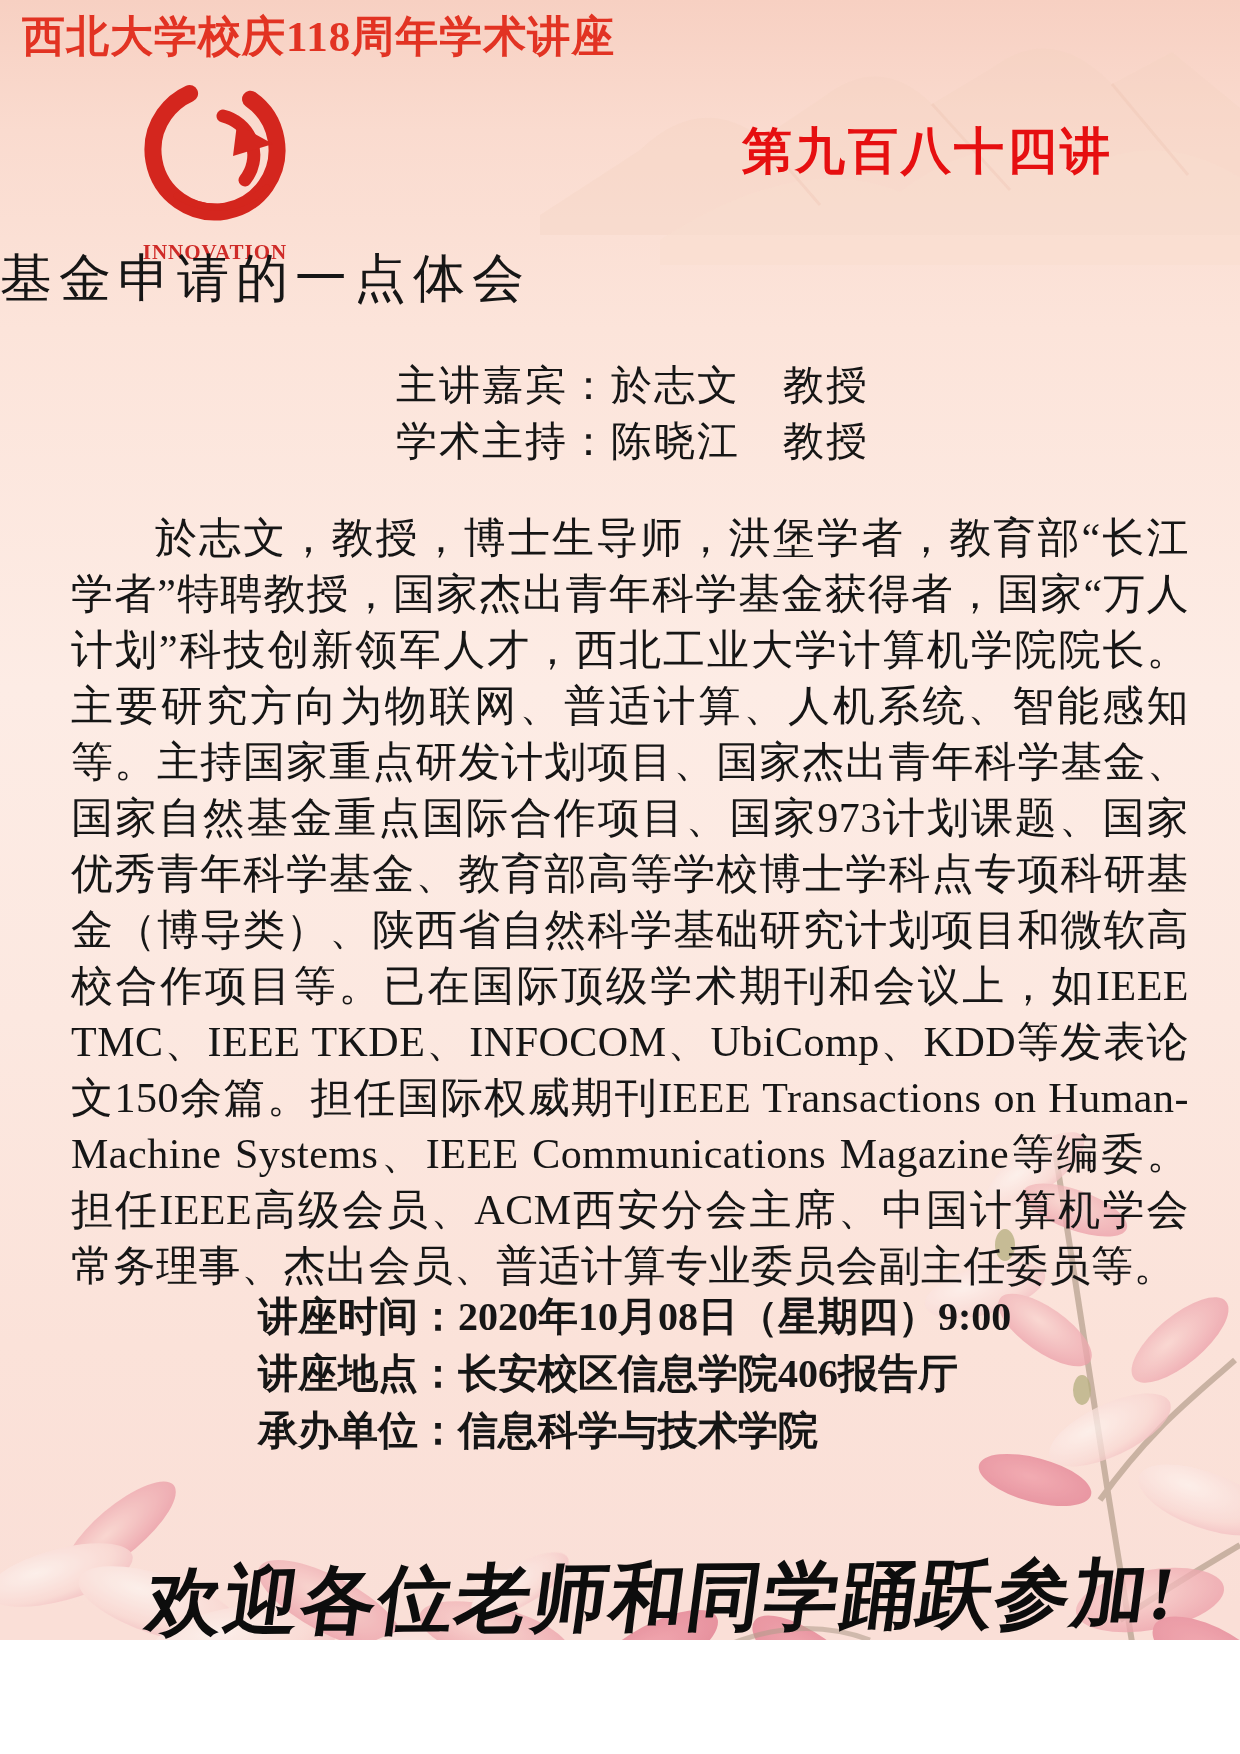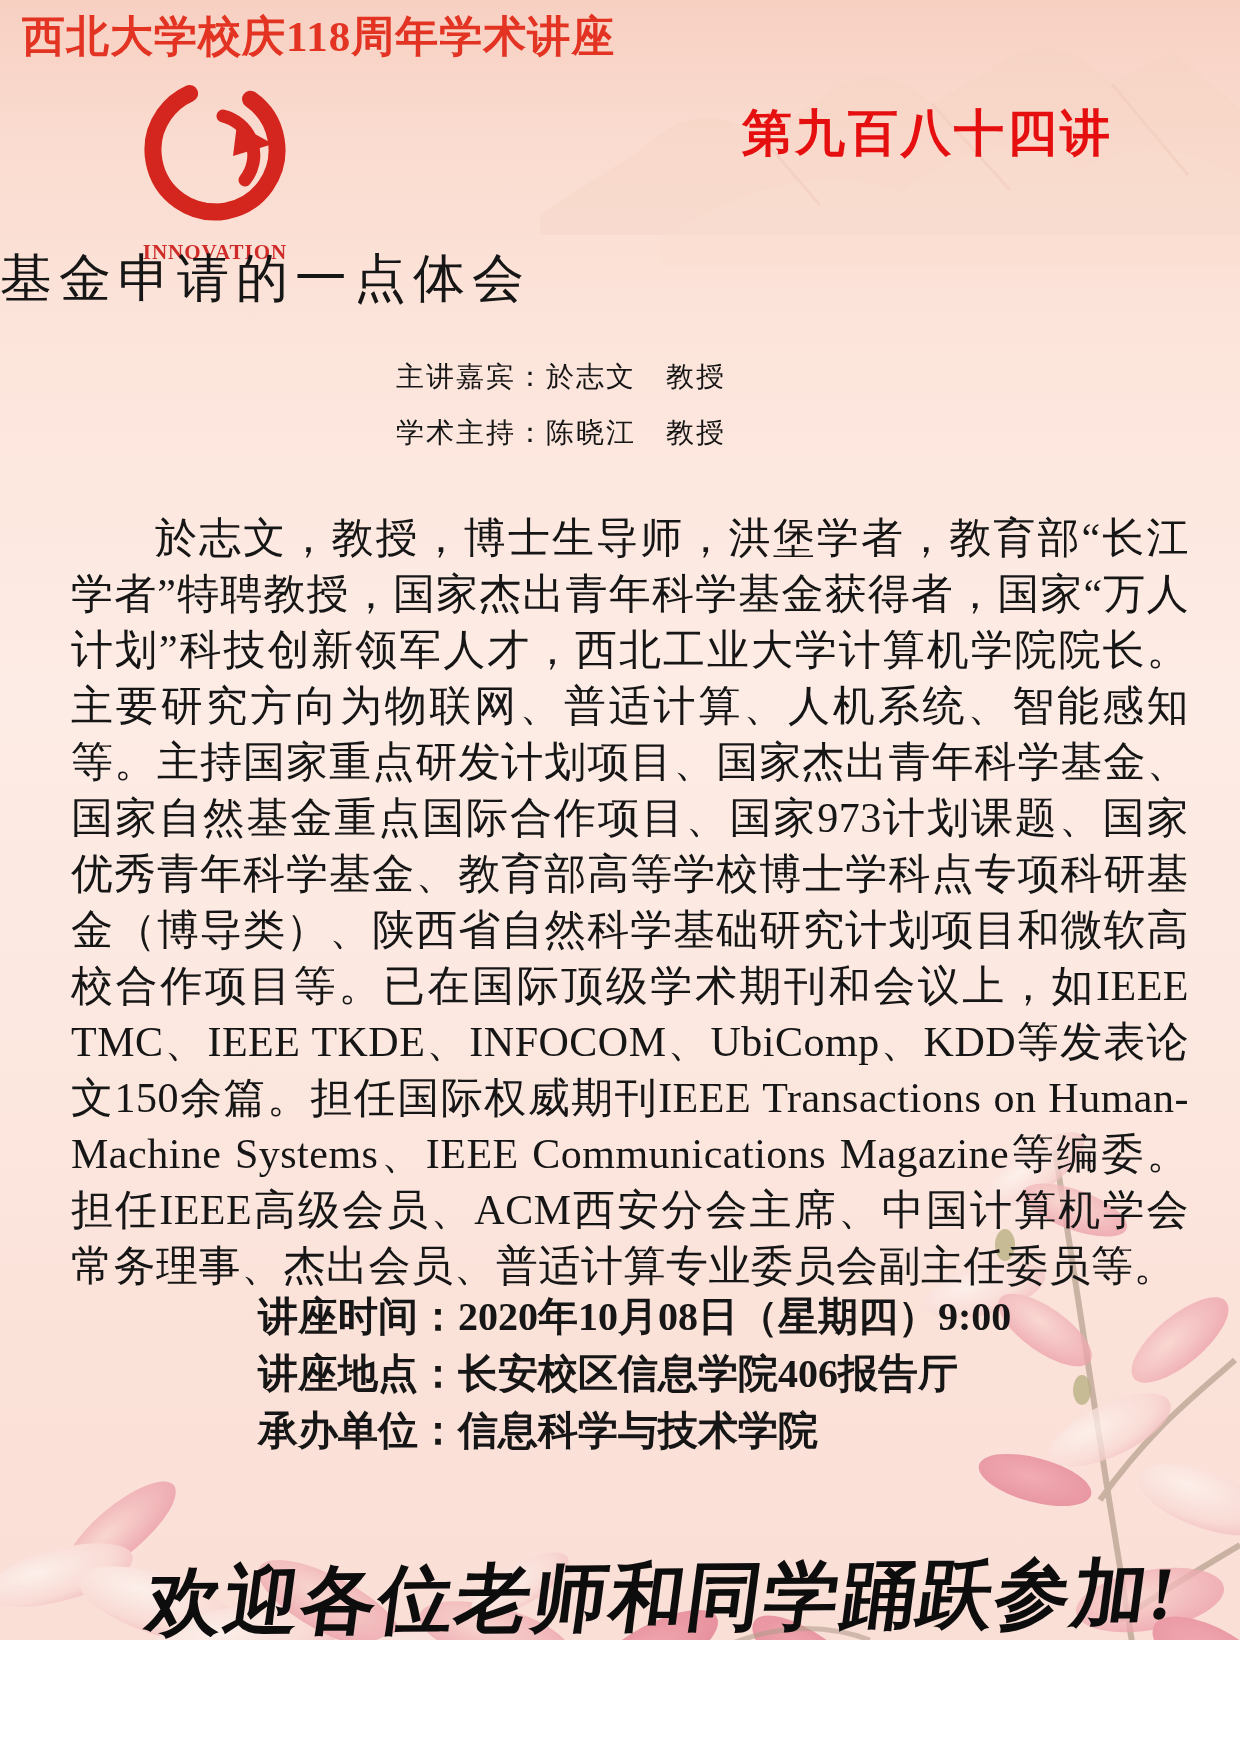--- a/index.html
+++ b/index.html
@@ -28,31 +28,31 @@
     margin-top:2px;font-size:21px;letter-spacing:1px;
     color:#cf2b28;font-weight:600;white-space:nowrap;
   }
   .forum-title{
     position:absolute;left:416px;top:52px;
     font-family:"Liberation Sans", sans-serif;
     font-weight:bold;font-size:88px;color:#e60f10;
     letter-spacing:2px;white-space:nowrap;
   }
   .lecture-number{
-    position:absolute;left:742px;top:100px;
+    position:absolute;left:742px;top:118px;
     font-family:"Liberation Sans", sans-serif;
     font-weight:bold;font-size:50px;color:#e60f10;
     letter-spacing:3px;white-space:nowrap;
   }
   .talk-title{
     position:absolute;left:0;top:244px;width:1240px;
     text-align:left;font-size:52px;letter-spacing:7px;
     font-weight:500;white-space:nowrap;
   }
-  .guest-line{position:absolute;left:396px;font-size:28px;letter-spacing:2px;white-space:nowrap;}
+  .guest-line{position:absolute;left:396px;font-size:41px;letter-spacing:2px;white-space:nowrap;}
   .guest-line.speaker{top:358px;}
   .guest-line.host{top:414px;}
 
   .bio{
     position:absolute;left:63px;top:502px;width:1118px;
     font-size:42px;line-height:56px;letter-spacing:0.5px;
     text-align:justify;text-indent:2em;margin:8px;
   }
 
   .details{position:absolute;left:258px;top:1288px;

